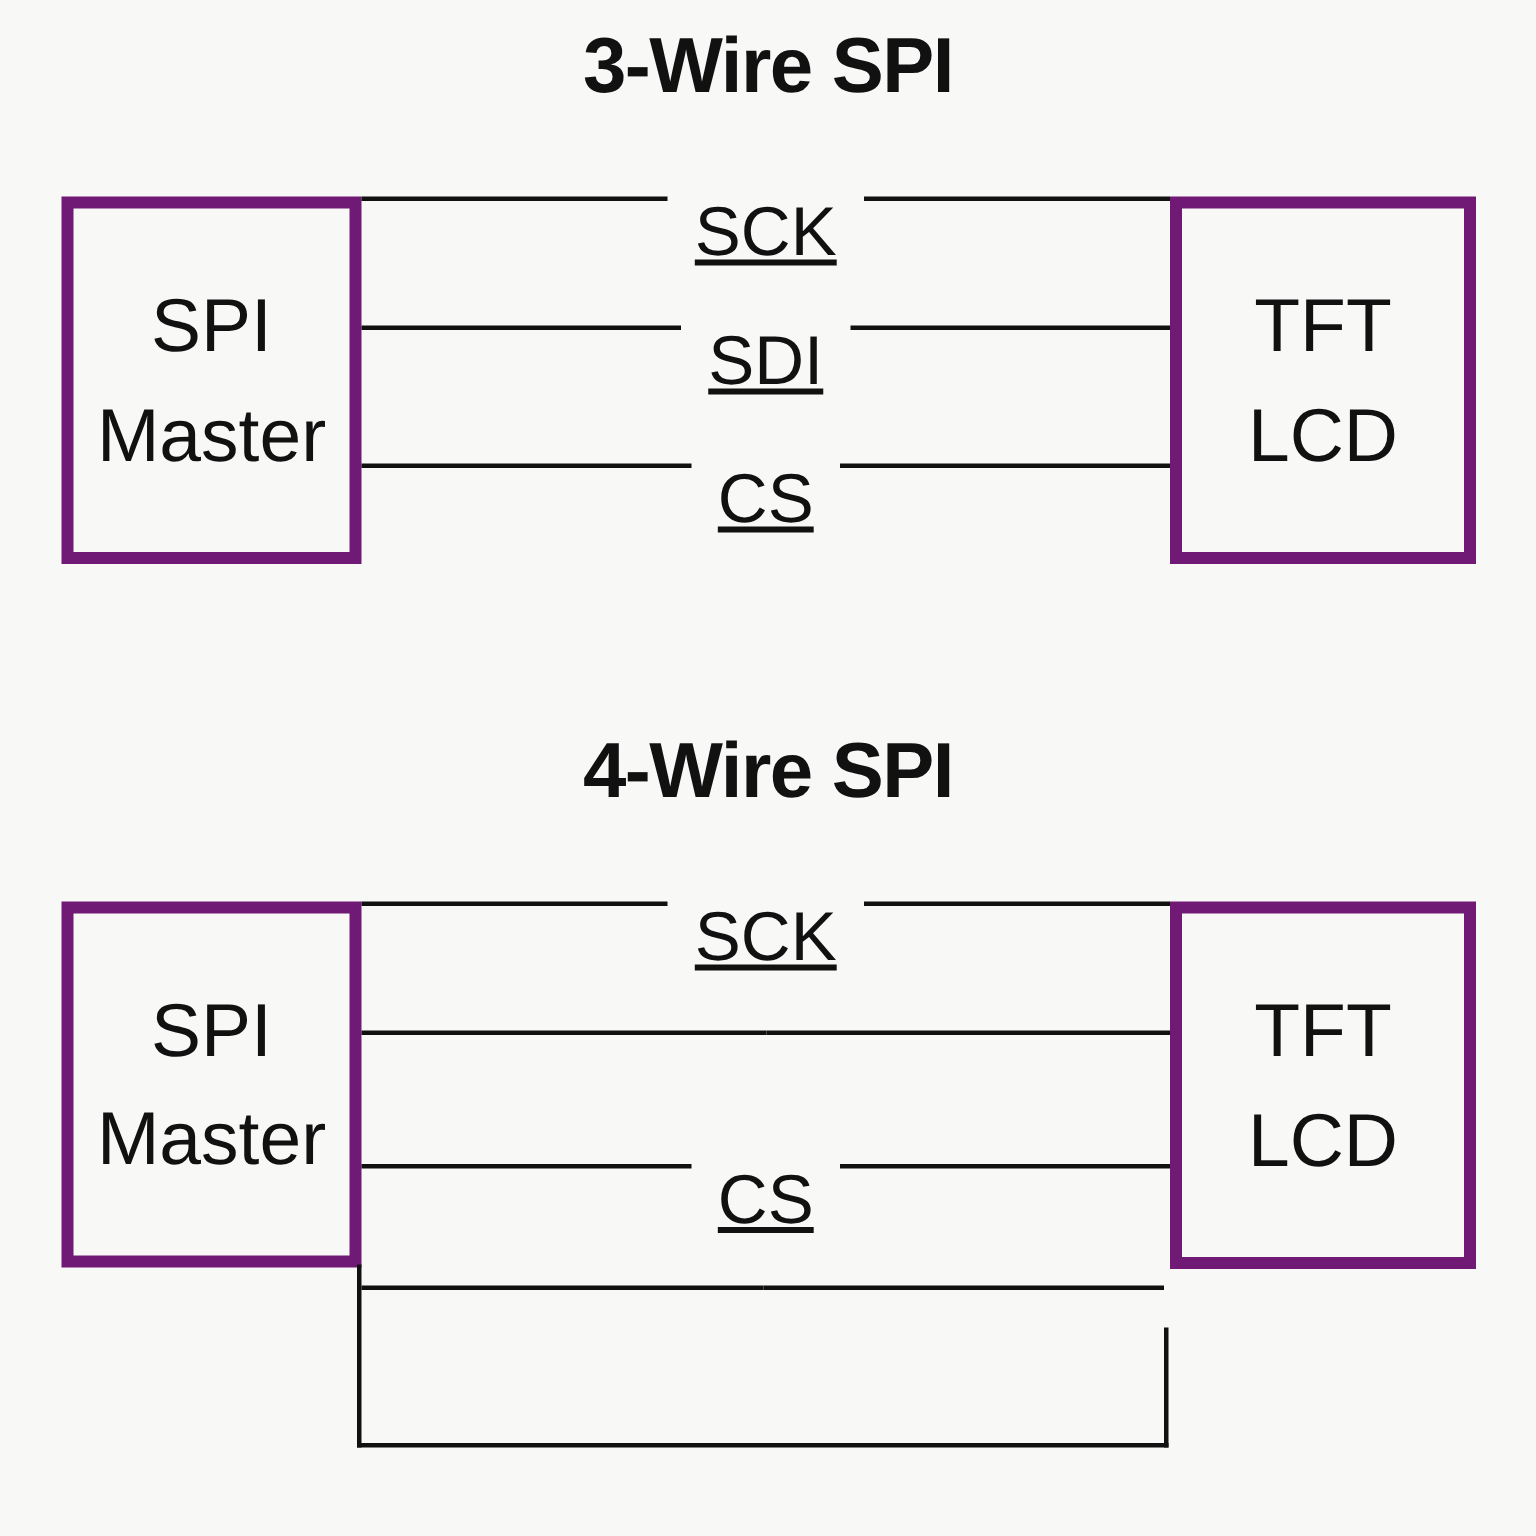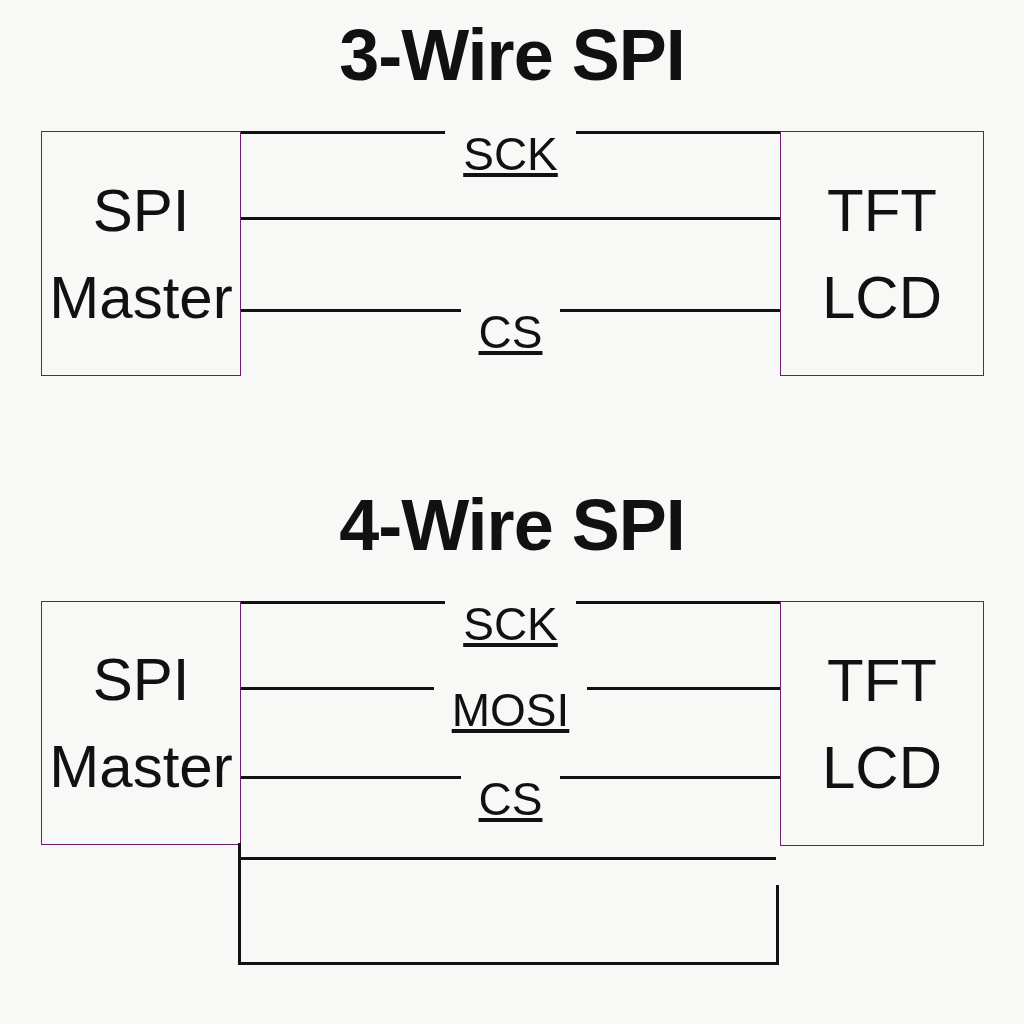--- a/index.html
+++ b/index.html
@@ -13,36 +13,36 @@
     background: #f8f8f7;
     font-family: "Liberation Sans", "DejaVu Sans", sans-serif;
     color: #111111;
     overflow: hidden;
   }
   .title {
     position: absolute;
     left: 0;
     width: 1024px;
     text-align: center;
-    font-size: 72px;
+    font-size: 52px;
     font-weight: 700;
     letter-spacing: -1px;
     color: #111111;
     white-space: nowrap;
   }
   .box {
     position: absolute;
     box-sizing: border-box;
-    border: 1px solid #701a75;
+    border: 8px solid #701a75;
     display: flex;
     flex-direction: column;
     align-items: center;
     justify-content: center;
     text-align: center;
-    font-size: 60px;
+    font-size: 50px;
     line-height: 1.45;
     color: #111111;
     background: transparent;
   }
   .wire {
     position: absolute;
     height: 56px;
     display: flex;
     align-items: flex-start;
     text-decoration: underline;
@@ -84,20 +84,21 @@
     </div>
 
     <div class="wire" style="left: 241px; width: 539px; top: 131px;">
       <span class="seg"></span>
       <span class="lbl">SCK</span>
       <span class="seg"></span>
     </div>
 
     <div class="wire" style="left: 241px; width: 539px; top: 217px;">
       <span class="seg"></span>
+      <span class="lbl">SDI</span>
       <span class="seg"></span>
     </div>
 
     <div class="wire" style="left: 241px; width: 539px; top: 309px;">
       <span class="seg"></span>
       <span class="lbl">CS</span>
       <span class="seg"></span>
     </div>
   </div>
 
@@ -115,21 +116,20 @@
     </div>
 
     <div class="wire" style="left: 241px; width: 539px; top: 601px;">
       <span class="seg"></span>
       <span class="lbl">SCK</span>
       <span class="seg"></span>
     </div>
 
     <div class="wire" style="left: 241px; width: 539px; top: 687px;">
       <span class="seg"></span>
-      <span class="lbl">MOSI</span>
       <span class="seg"></span>
     </div>
 
     <div class="wire" style="left: 241px; width: 539px; top: 776px;">
       <span class="seg"></span>
       <span class="lbl">CS</span>
       <span class="seg"></span>
     </div>
 
     <div class="wire" style="left: 241px; width: 535px; top: 857px;">

